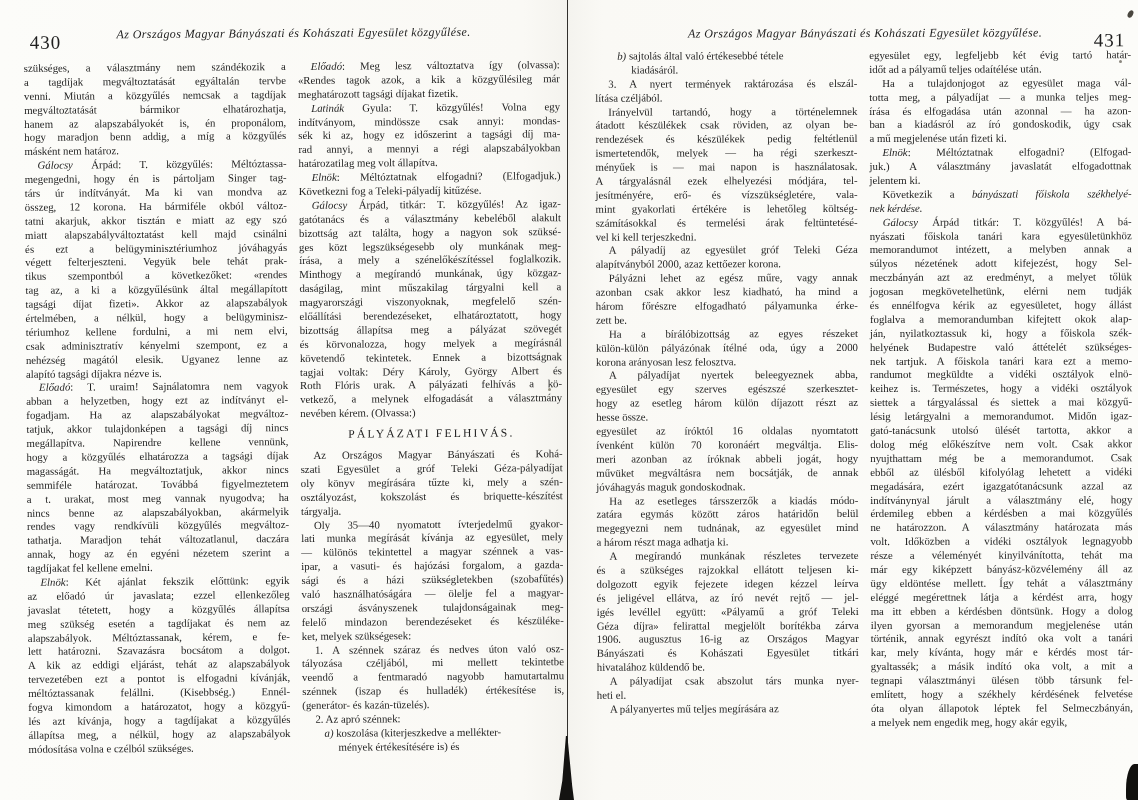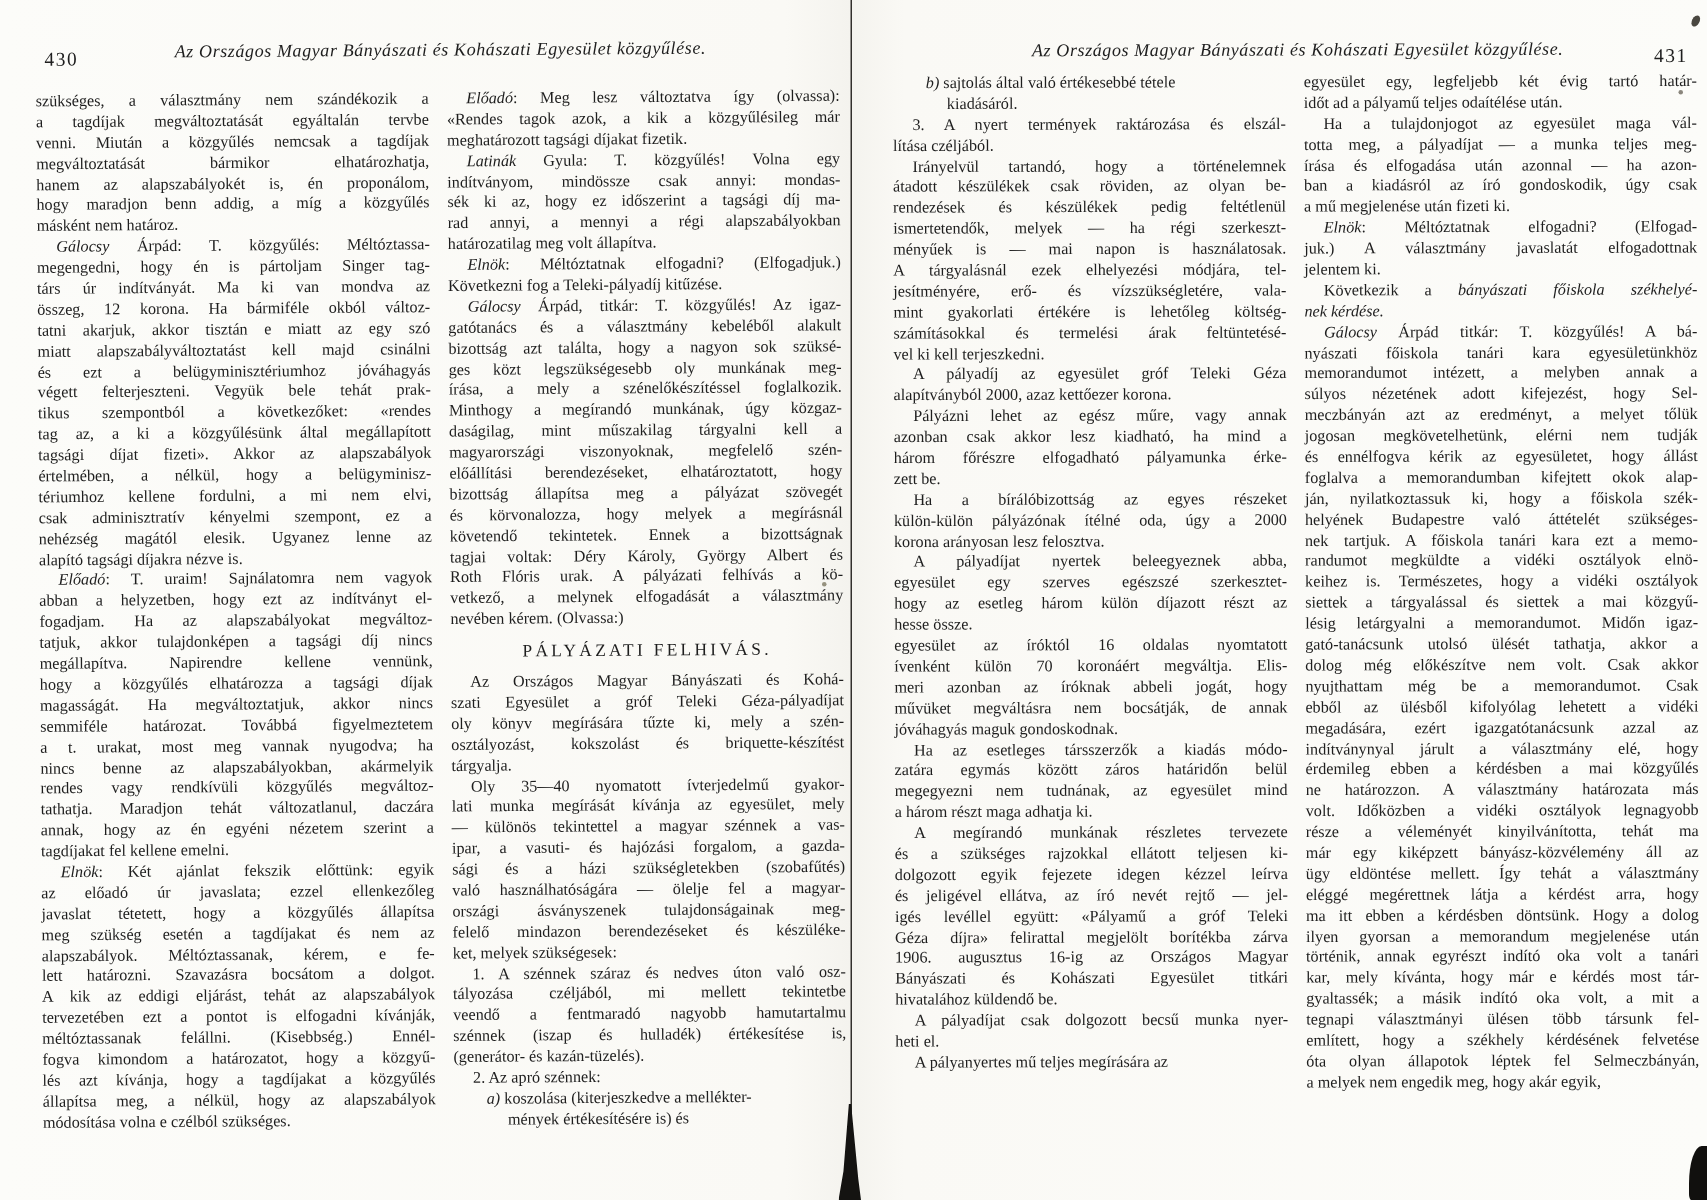--- a/index.html
+++ b/index.html
@@ -13,21 +13,21 @@
     background:linear-gradient(90deg,#fcfcf9 0%,#faf9f5 46%,#f4f3ee 49.8%,#faf9f5 53%,#fcfcf9 100%);
   }
   .page{position:absolute;top:0;width:540px}
   .page-left{left:26px;transform:rotate(-0.4deg)}
   .page-right{left:596px;transform:rotate(-0.15deg)}
   .pghead{position:relative;height:20px;margin-top:26px}
   .runtitle{
     display:block;text-align:center;font-style:italic;
     font-size:12px;letter-spacing:0.4px;white-space:nowrap;
   }
-  .pgnum{position:absolute;top:4px;font-size:13px;letter-spacing:1px}
+  .pgnum{position:absolute;top:4px;font-size:19px;letter-spacing:1px}
   .page-left .pgnum{left:6px}
   .page-right .pgnum{right:10px}
   .cols{display:flex;gap:12px}
   .page-left .cols{margin-top:14px}
   .page-right .cols{margin-top:3px}
   .col{width:262px;font-size:10.8px;line-height:13.9px}
   .ln{
     height:13.9px;white-space:nowrap;
     text-align:justify;text-align-last:justify;
   }
@@ -217,21 +217,21 @@
           <div class="ln end">a három részt maga adhatja ki.</div>
           <div class="ln ind1">A megírandó munkának részletes tervezete</div>
           <div class="ln">és a szükséges rajzokkal ellátott teljesen ki-</div>
           <div class="ln">dolgozott egyik fejezete idegen kézzel leírva</div>
           <div class="ln">és jeligével ellátva, az író nevét rejtő — jel-</div>
           <div class="ln">igés levéllel együtt: «Pályamű a gróf Teleki</div>
           <div class="ln">Géza díjra» felirattal megjelölt borítékba zárva</div>
           <div class="ln">1906. augusztus 16-ig az Országos Magyar</div>
           <div class="ln">Bányászati és Kohászati Egyesület titkári</div>
           <div class="ln end">hivatalához küldendő be.</div>
-          <div class="ln ind1">A pályadíjat csak dolgozott becsű munka nyer-</div>
+          <div class="ln ind1">A pályadíjat csak abszolut társ munka nyer-</div>
           <div class="ln end">heti el.</div>
           <div class="ln ind1 end">A pályanyertes mű teljes megírására az</div>
         </div>
       <div class="col">
           <div class="ln">egyesület egy, legfeljebb két évig tartó határ-</div>
           <div class="ln end">időt ad a pályamű teljes odaítélése után.</div>
           <div class="ln ind1">Ha a tulajdonjogot az egyesület maga vál-</div>
           <div class="ln">totta meg, a pályadíjat — a munka teljes meg-</div>
           <div class="ln">írása és elfogadása után azonnal — ha azon-</div>
           <div class="ln">ban a kiadásról az író gondoskodik, úgy csak</div>
@@ -249,21 +249,21 @@
           <div class="ln">jogosan megkövetelhetünk, elérni nem tudják</div>
           <div class="ln">és ennélfogva kérik az egyesületet, hogy állást</div>
           <div class="ln">foglalva a memorandumban kifejtett okok alap-</div>
           <div class="ln">ján, nyilatkoztassuk ki, hogy a főiskola szék-</div>
           <div class="ln">helyének Budapestre való áttételét szükséges-</div>
           <div class="ln">nek tartjuk. A főiskola tanári kara ezt a memo-</div>
           <div class="ln">randumot megküldte a vidéki osztályok elnö-</div>
           <div class="ln">keihez is. Természetes, hogy a vidéki osztályok</div>
           <div class="ln">siettek a tárgyalással és siettek a mai közgyű-</div>
           <div class="ln">lésig letárgyalni a memorandumot. Midőn igaz-</div>
-          <div class="ln">gató-tanácsunk utolsó ülését tathatja, akkor a</div>
+          <div class="ln">gató-tanácsunk utolsó ülését tartotta, akkor a</div>
           <div class="ln">dolog még előkészítve nem volt. Csak akkor</div>
           <div class="ln">nyujthattam még be a memorandumot. Csak</div>
           <div class="ln">ebből az ülésből kifolyólag lehetett a vidéki</div>
           <div class="ln">megadására, ezért igazgatótanácsunk azzal az</div>
           <div class="ln">indítványnyal járult a választmány elé, hogy</div>
           <div class="ln">érdemileg ebben a kérdésben a mai közgyűlés</div>
           <div class="ln">ne határozzon. A választmány határozata más</div>
           <div class="ln">volt. Időközben a vidéki osztályok legnagyobb</div>
           <div class="ln">része a véleményét kinyilvánította, tehát ma</div>
           <div class="ln">már egy kiképzett bányász-közvélemény áll az</div>

